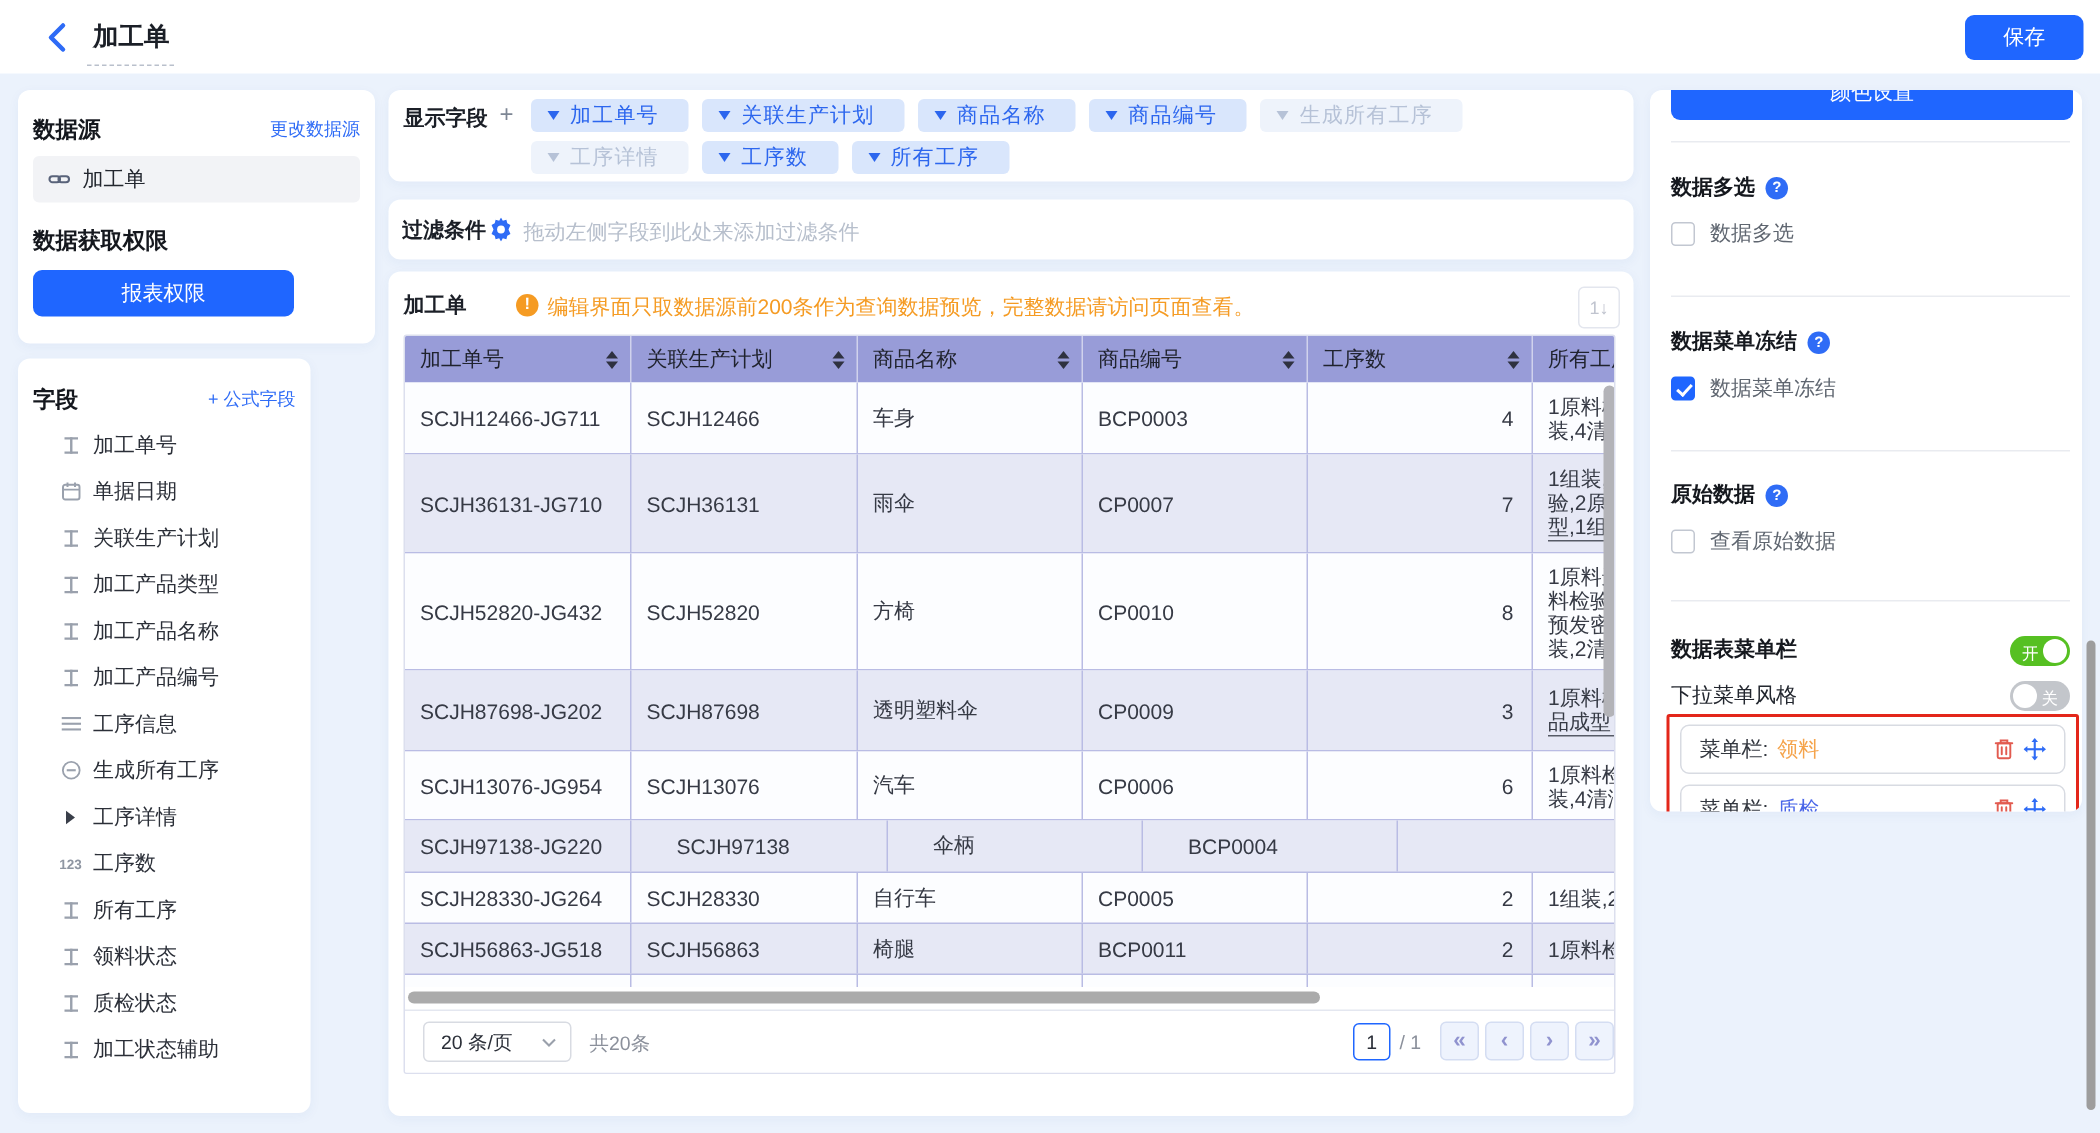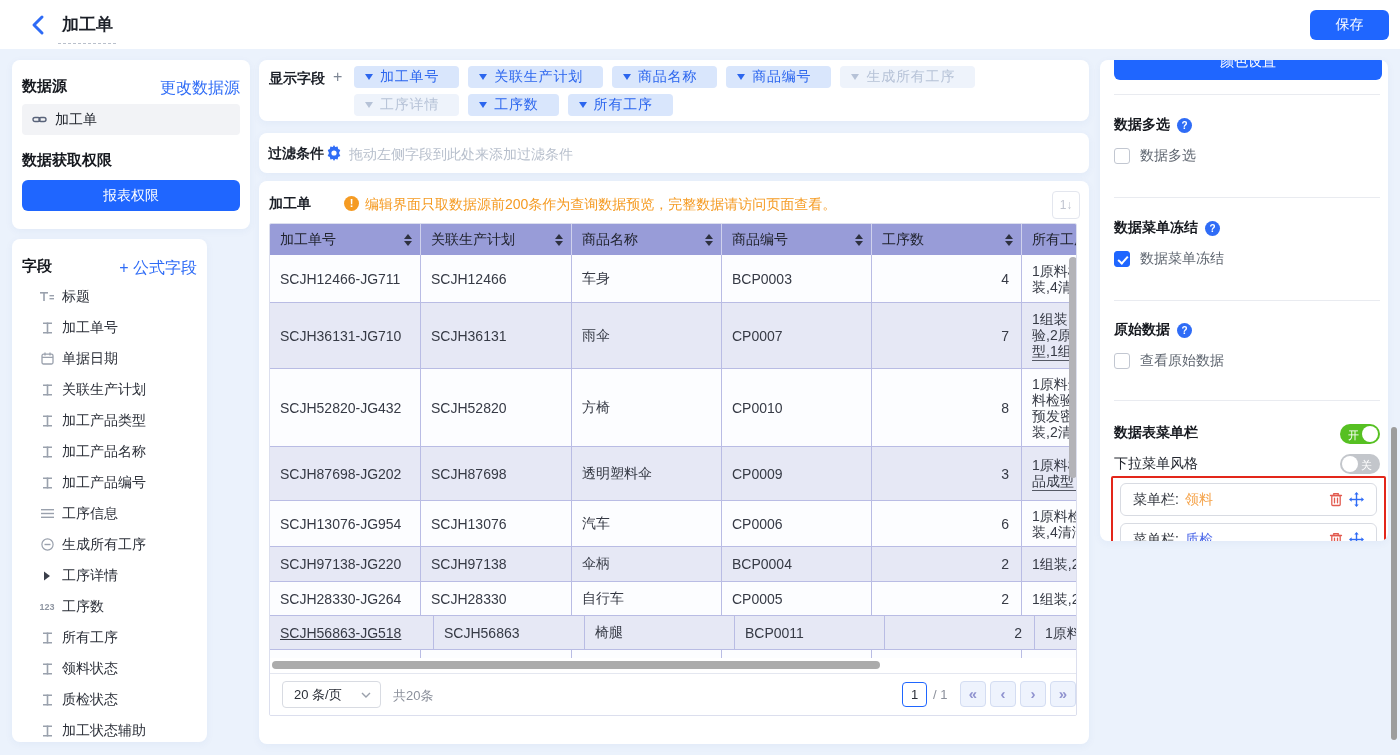--- a/index.html
+++ b/index.html
@@ -22,29 +22,29 @@
   .back-btn svg { display:block; }
   .doc-title { position:absolute; left:62px; top:13px; font-size:17px; font-weight:600; color:#1b1f27; }
   .title-dash { position:absolute; left:58px; top:43px; width:58px; border-bottom:1px dashed #b9c0cc; }
   .save-btn {
     position:absolute; left:1310px; top:10px; width:79px; height:30px;
     background:var(--primary); color:#fff; border:none; border-radius:6px;
     font-size:14px; cursor:pointer; font-family:inherit;
   }
   
   .sec-heading { font-weight:700; font-size:15px; color:#15181e; }
-  .blue-link { color:var(--link); font-size:16px; cursor:pointer; text-decoration:none; }
+  .blue-link { color:var(--link); font-size:12px; cursor:pointer; text-decoration:none; }
   .src-item {
     position:absolute; left:10px; top:44px; width:218px; height:31px;
     background:#f2f3f6; border-radius:4px; display:flex; align-items:center;
     padding-left:10px; cursor:pointer;
   }
   .src-item .lbl { margin-left:8px; color:#23272f; }
   .perm-btn {
-    position:absolute; left:10px; top:120px; width:218px; height:31px;
+    position:absolute; left:10px; top:120px; width:174px; height:31px;
     background:var(--primary); color:#fff; border:none; border-radius:6px;
     font-size:14px; cursor:pointer; font-family:Liberation Mono, monospace;
   }
   .field-list { position:absolute; left:0; top:42px; width:228px; }
   .field-item { height:31px; display:flex; align-items:center; padding-left:26px; cursor:pointer; }
   .field-item .f-ico { width:18px; height:14px; display:flex; align-items:center; justify-content:center; color:#9aa1ad; flex:none; }
   .field-item .f-lbl { margin-left:6px; color:#2b2f38; font-size:14px; white-space:nowrap; }
   .num-ico { font-size:9px; color:#8f96a2; letter-spacing:0; font-weight:600; }
   .v-thumb { position:absolute; border-radius:3px; background:#b9bdc6; }
   
@@ -152,33 +152,20 @@
   <div class="abs sec-heading" style="left:10px;top:91px;">数据获取权限</div>
   <button class="perm-btn">报表权限</button>
 </div>
 
 <div class="card" style="left:12px;top:239px;width:195px;height:503px;overflow:hidden;">
   <div class="abs sec-heading" style="left:10px;top:18px;">字段</div>
   <a class="abs blue-link" style="right:10px;top:19px;">+ 公式字段</a>
   <div class="field-list" id="field-list">
       <div class="field-item">
         <span class="f-ico">
-          <svg width="14" height="12" viewBox="0 0 14 12">
-            <g fill="#9aa1ad">
-              <rect x="0" y="1" width="8" height="1.6"></rect>
-              <rect x="3.2" y="1" width="1.6" height="9"></rect>
-              <rect x="9.5" y="4" width="4.5" height="1.4"></rect>
-              <rect x="9.5" y="7" width="4.5" height="1.4"></rect>
-            </g>
-          </svg>
-        </span>
-        <span class="f-lbl">标题</span>
-      </div>
-      <div class="field-item">
-        <span class="f-ico">
           <svg width="11" height="12" viewBox="0 0 11 12">
             <g fill="#9aa1ad">
               <rect x="1" y="0.5" width="9" height="1.5"></rect>
               <rect x="4.7" y="0.5" width="1.6" height="11"></rect>
               <rect x="1" y="10" width="9" height="1.5"></rect>
             </g>
           </svg>
         </span>
         <span class="f-lbl">加工单号</span>
       </div>
@@ -496,21 +483,21 @@
               <div class="td" style="width: 150px;">汽车</div>
               <div class="td" style="width: 150px;">CP0006</div>
               <div class="td num" style="width: 150px;">6</div>
               <div class="td procs" style="width: 150px; border-right: none;">
                 <div class="procs-in">
                   <div class="pl">1原料检验</div>
                   <div class="pl">装,4清洁</div>
                 </div>
               </div>
             </div>
-            <div class="tr alt" style="height: 35px;">
+            <div class="tr alt" style="height: 35px; gap: 20px;">
               <div class="td" style="width: 151px;">SCJH97138-JG220</div>
               <div class="td" style="width: 151px;">SCJH97138</div>
               <div class="td" style="width: 150px;">伞柄</div>
               <div class="td" style="width: 150px;">BCP0004</div>
               <div class="td num" style="width: 150px;">2</div>
               <div class="td procs" style="width: 150px; border-right: none;">
                 <div class="procs-in">
                   <div class="pl">1组装,2质</div>
                 </div>
               </div>
@@ -521,21 +508,21 @@
               <div class="td" style="width: 150px;">自行车</div>
               <div class="td" style="width: 150px;">CP0005</div>
               <div class="td num" style="width: 150px;">2</div>
               <div class="td procs" style="width: 150px; border-right: none;">
                 <div class="procs-in">
                   <div class="pl">1组装,2质</div>
                 </div>
               </div>
             </div>
             <div class="tr alt" style="height: 34px;">
-              <div class="td" style="width: 164px; text-decoration: underline;">SCJH56863-JG518</div>
+              <div class="td" style="width: 151px;">SCJH56863-JG518</div>
               <div class="td" style="width: 151px;">SCJH56863</div>
               <div class="td" style="width: 150px;">椅腿</div>
               <div class="td" style="width: 150px;">BCP0011</div>
               <div class="td num" style="width: 150px;">2</div>
               <div class="td procs" style="width: 150px; border-right: none;">
                 <div class="procs-in">
                   <div class="pl">1原料检验</div>
                 </div>
               </div>
             </div>

